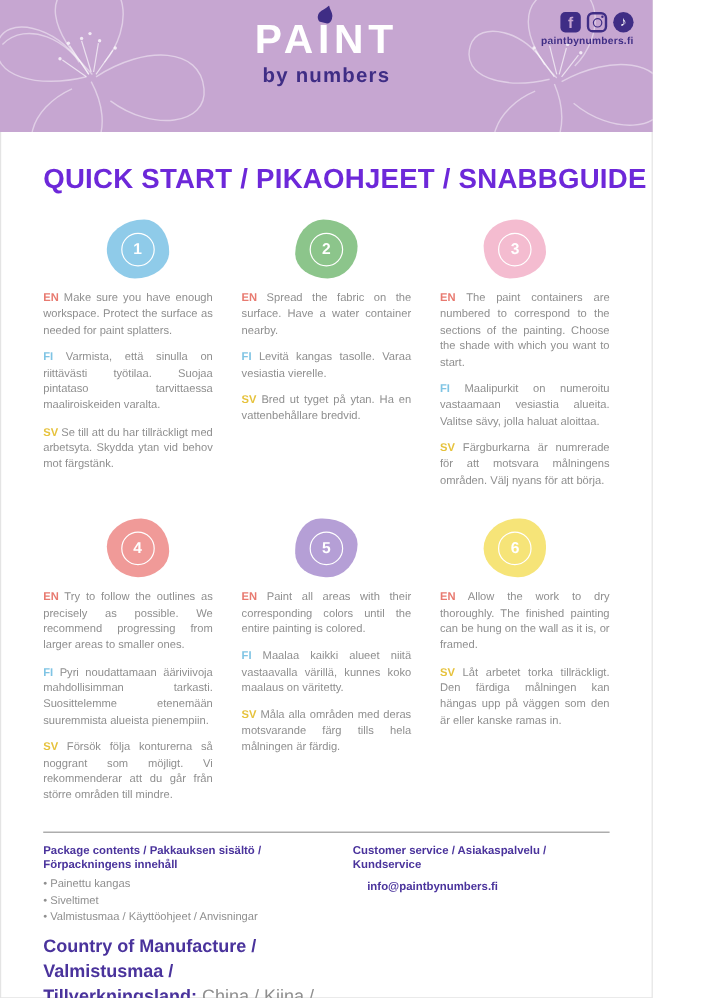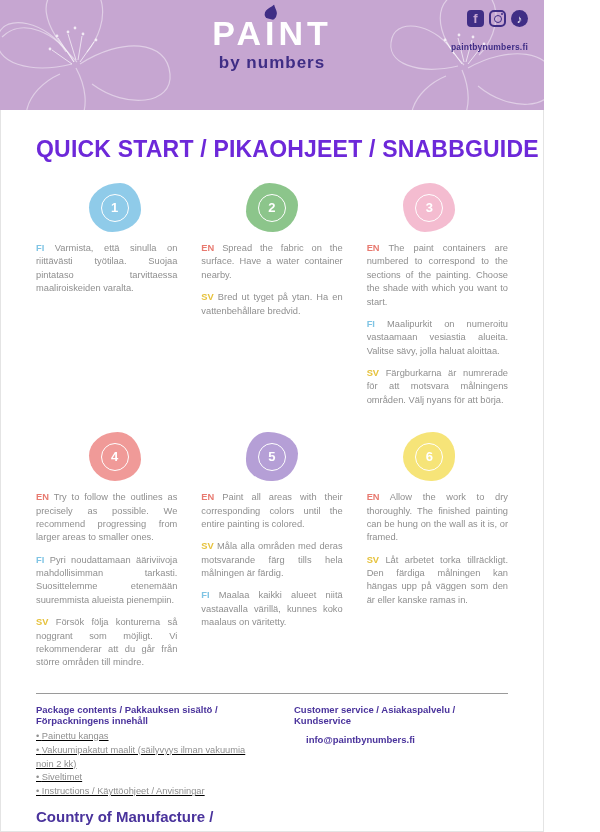--- a/index.html
+++ b/index.html
@@ -20,21 +20,21 @@
   .social{position:absolute;top:10px;right:16px;text-align:right;}
   .icons{display:flex;gap:5px;justify-content:flex-end;}
   .icn{width:17px;height:17px;box-sizing:border-box;display:flex;align-items:center;
        justify-content:center;}
   .fb{background:#3f2d85;border-radius:4px;color:#c6a6d1;font-weight:800;font-size:13px;}
   .ig{border:2.2px solid #3f2d85;border-radius:5px;position:relative;}
   .ig::before{content:"";width:6px;height:6px;border:1.8px solid #3f2d85;border-radius:50%;}
   .ig::after{content:"";position:absolute;top:1px;right:1px;width:2px;height:2px;
              background:#3f2d85;border-radius:50%;}
   .tt{background:#3f2d85;border-radius:50%;color:#fff;font-size:11px;font-weight:700;}
-  .url{margin-top:15px;font-size:8.5px;font-weight:700;color:#3f2d85;letter-spacing:.2px;}
+  .url{margin-top:2px;font-size:8.5px;font-weight:700;color:#3f2d85;letter-spacing:.2px;}
 
   
   main{padding:0 36px;}
   h1{margin:26px 0 0;color:#6d28d9;font-size:23px;font-weight:800;letter-spacing:.2px;
      white-space:nowrap;}
 
   .blob-row{display:grid;grid-template-columns:repeat(3,1fr);justify-items:center;}
   .blob-row.r1{margin-top:20px;}
   .blob-row.r2{margin-top:16px;}
   .blob{width:52px;height:49px;display:flex;align-items:center;justify-content:center;}
@@ -52,21 +52,21 @@
                 text-align:justify;}
   .tag{font-weight:700;}
   .tag-en{color:#e87a70;}
   .tag-fi{color:#7fc4e4;}
   .tag-sv{color:#e6c23c;}
 
   hr.divider{border:none;border-top:1px solid #9a9a9a;margin:14px 0 0;}
 
   .bottom{display:grid;grid-template-columns:1fr 214px;gap:0 32px;margin-top:10px;}
   .bottom h2{margin:0 0 4px;font-size:9.5px;font-weight:700;color:#4a339c;}
-  .pkg ul{list-style:none;margin:0;padding:0;text-decoration:underline;}
+  .pkg ul{list-style:none;margin:0;padding:0;}
   .pkg li{font-size:9.3px;color:#8f8f8f;line-height:1.5;}
   .pkg li::before{content:"\2022  ";color:#8f8f8f;}
   .country{margin:7px 0 0;font-size:15px;color:#8f8f8f;line-height:1.4;}
   .country .lbl{font-weight:700;color:#4a339c;}
   .svc p.body{margin:0;font-size:9.2px;color:#8f8f8f;line-height:1.5;text-align:justify;}
   .email{margin:8px 0 0;font-size:9.5px;font-weight:700;color:#4a339c;padding-left:12px;}
 
   .fineprint{margin:9px -4px 0;font-size:6.2px;line-height:1.33;color:#979797;
              text-align:justify;}
   .fineprint b{color:#6b6b6b;font-weight:700;}
@@ -149,24 +149,27 @@
       <div class="blob b2" style="background: rgb(140, 197, 139);">
           <span class="num">2</span>
         </div>
       <div class="blob b3" style="background: rgb(244, 188, 208);">
           <span class="num">3</span>
         </div>
     </div>
 
     <div class="steps-text">
       <div>
+        <p><span class="tag tag-en">EN</span> <span>Make sure you have enough workspace. Protect the surface as needed for paint splatters.</span></p>
         <p><span class="tag tag-fi">FI</span> <span>Varmista, että sinulla on riittävästi työtilaa. Suojaa pintataso tarvittaessa maaliroiskeiden varalta.</span></p>
+        <p><span class="tag tag-sv">SV</span> <span>Se till att du har tillräckligt med arbetsyta. Skydda ytan vid behov mot färgstänk.</span></p>
       </div>
       <div>
         <p><span class="tag tag-en">EN</span> <span>Spread the fabric on the surface. Have a water container nearby.</span></p>
+        <p><span class="tag tag-fi">FI</span> <span>Levitä kangas tasolle. Varaa vesiastia vierelle.</span></p>
         <p><span class="tag tag-sv">SV</span> <span>Bred ut tyget på ytan. Ha en vattenbehållare bredvid.</span></p>
       </div>
       <div>
         <p><span class="tag tag-en">EN</span> <span>The paint containers are numbered to correspond to the sections of the painting. Choose the shade with which you want to start.</span></p>
         <p><span class="tag tag-fi">FI</span> <span>Maalipurkit on numeroitu vastaamaan vesiastia alueita. Valitse sävy, jolla haluat aloittaa.</span></p>
         <p><span class="tag tag-sv">SV</span> <span>Färgburkarna är numrerade för att motsvara målningens områden. Välj nyans för att börja.</span></p>
       </div>
     </div>
 
     <div class="blob-row r2">
@@ -182,39 +185,38 @@
     </div>
 
     <div class="steps-text">
       <div>
         <p><span class="tag tag-en">EN</span> <span>Try to follow the outlines as precisely as possible. We recommend progressing from larger areas to smaller ones.</span></p>
         <p><span class="tag tag-fi">FI</span> <span>Pyri noudattamaan ääriviivoja mahdollisimman tarkasti. Suosittelemme etenemään suuremmista alueista pienempiin.</span></p>
         <p><span class="tag tag-sv">SV</span> <span>Försök följa konturerna så noggrant som möjligt. Vi rekommenderar att du går från större områden till mindre.</span></p>
       </div>
       <div>
         <p><span class="tag tag-en">EN</span> <span>Paint all areas with their corresponding colors until the entire painting is colored.</span></p>
+        <p><span class="tag tag-fi">FI</span> <span>Maalaa kaikki alueet niitä vastaavalla värillä, kunnes koko maalaus on väritetty.</span></p>
         <p><span class="tag tag-sv">SV</span> <span>Måla alla områden med deras motsvarande färg tills hela målningen är färdig.</span></p>
-        <p><span class="tag tag-fi">FI</span> <span>Maalaa kaikki alueet niitä vastaavalla värillä, kunnes koko maalaus on väritetty.</span></p>
       </div>
       <div>
         <p><span class="tag tag-en">EN</span> <span>Allow the work to dry thoroughly. The finished painting can be hung on the wall as it is, or framed.</span></p>
         <p><span class="tag tag-sv">SV</span> <span>Låt arbetet torka tillräckligt. Den färdiga målningen kan hängas upp på väggen som den är eller kanske ramas in.</span></p>
       </div>
     </div>
 
     <hr class="divider">
 
     <div class="bottom">
       <div class="pkg">
         <h2>Package contents / Pakkauksen sisältö / Förpackningens innehåll</h2>
         <ul>
           <li>Painettu kangas</li>
-          <li>Vakuumipakatut maalit (säilyvyys ilman vakuumia noin 2 kk)</li>
           <li>Siveltimet</li>
-          <li>Instructions / Käyttöohjeet / Anvisningar</li>
+          <li>Valmistusmaa / Käyttöohjeet / Anvisningar</li>
         </ul>
         <p class="country"><span class="lbl">Country of Manufacture / Valmistusmaa / Tillverkningsland:</span> <span>China / Kiina / Kina</span></p>
       </div>
       <div class="svc">
         <h2>Customer service / Asiakaspalvelu / Kundservice</h2>
         <p class="email">info@paintbynumbers.fi</p>
       </div>
     </div>
 
     <p class="fineprint"><b>EN</b> <span>If paint comes into contact with your skin and causes irritation, wash the area with water and soap. If the paint gets into your eyes, rinse them immediately with plenty of water for several minutes. In case of difficulty breathing, move to fresh air, and if the symptoms persist, consult a doctor. If paint has been swallowed and symptoms occur, contact a doctor immediately. Keep the product out of reach of children.</span> <b>FI</b> <span>Jos maalia joutuu ihollesi ja aiheuttaa ärsytystä, pese alue vedellä ja saippualla. Maalin joutuessa silmiin, huuhtele ne heti runsaalla vedellä usean minuutin ajan. Hengitysvaikeuksissa siirry raikkaaseen ilmaan ja oireiden jatkuessa konsultoi lääkäriä. Jos maalia on nielty ja oireita ilmenee, ota välittömästi yhteyttä lääkäriin. Pidä tuote poissa lasten ulottuvilta.</span>  </p>

